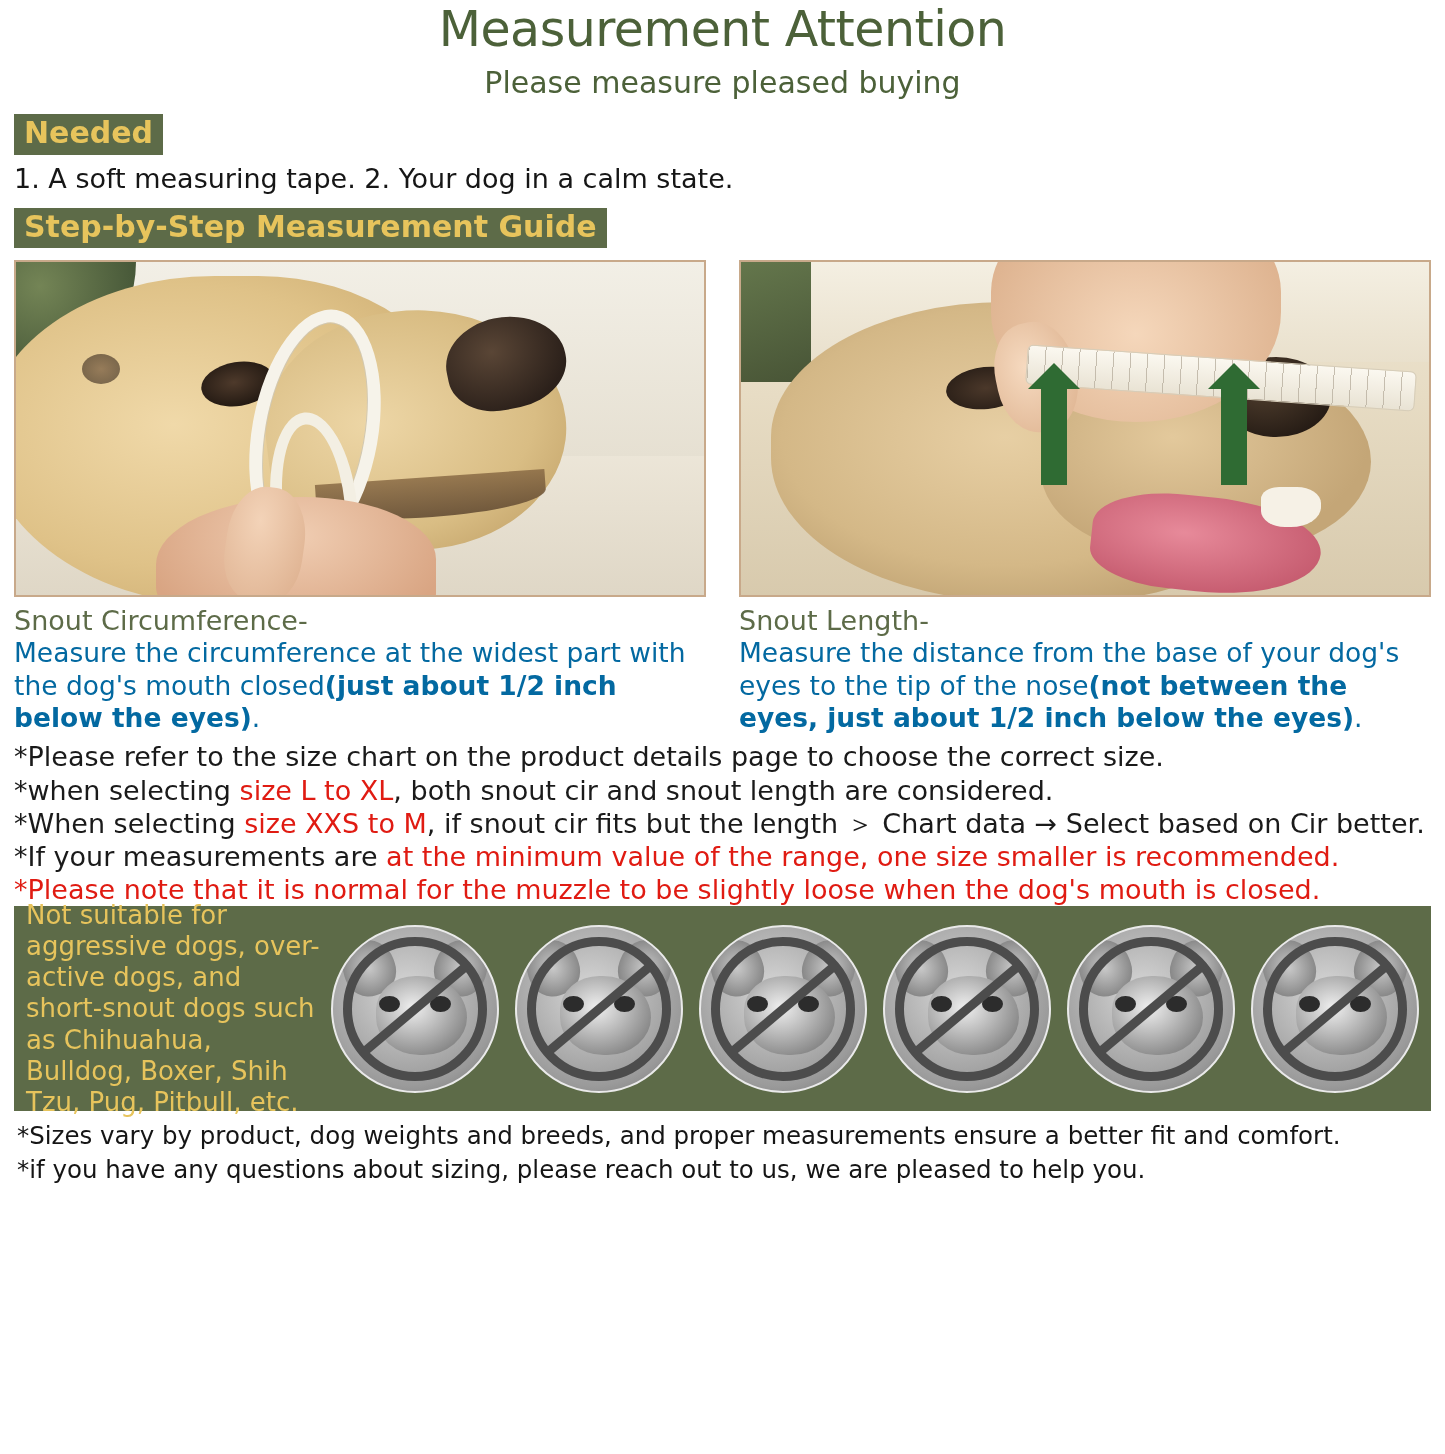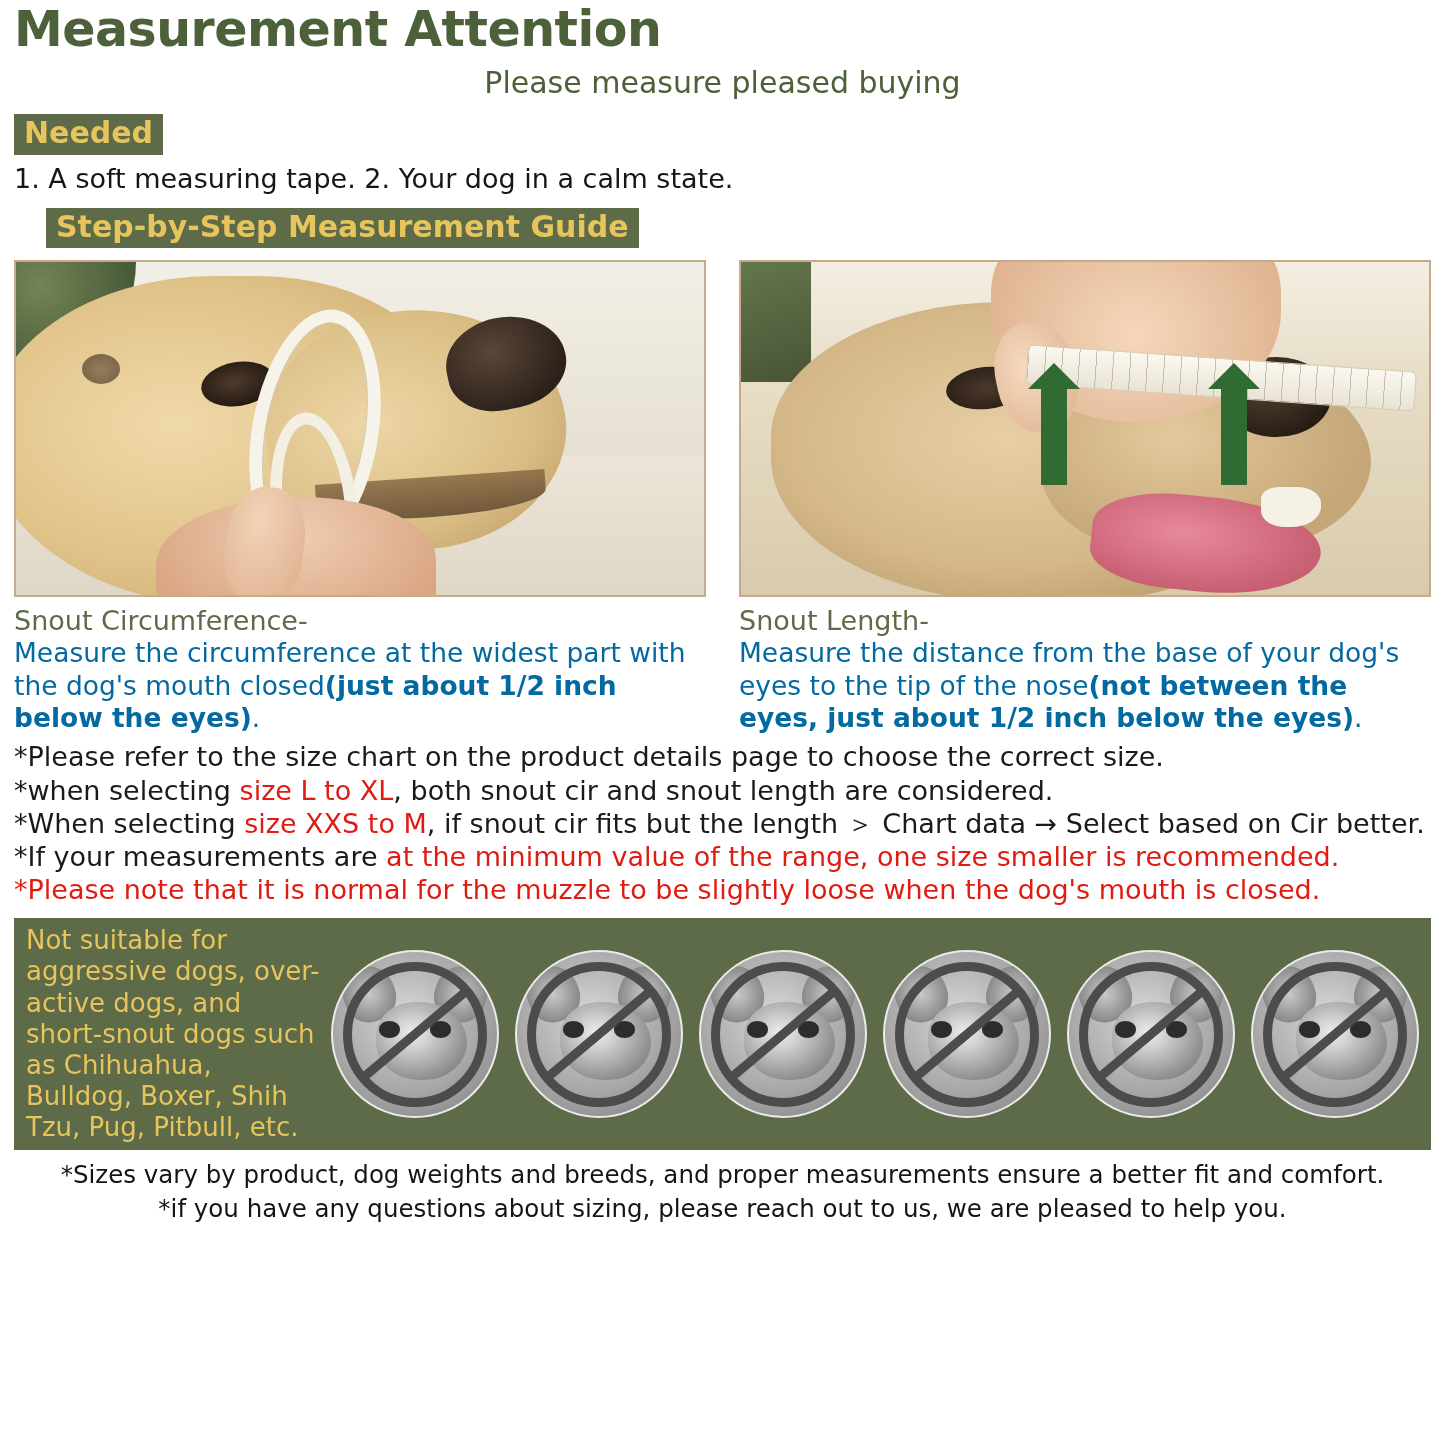--- a/index.html
+++ b/index.html
@@ -11,22 +11,23 @@
     width: 1445px; height: 1454px;
     font-family: "DejaVu Sans", sans-serif;
     color: #1a1a1a;
     position: relative;
     overflow: hidden;
   }
   .page { padding: 0 14px; }
 
   
   .title {
+    text-align: center;
     font-size: 49px;
-    font-weight: bold;
+    font-weight: normal;
     color: #4c6139;
     letter-spacing: -0.5px;
     margin-top: 4px;
     line-height: 1.05;
     font-family: "DejaVu Sans", sans-serif;
   }
   .subtitle {
     text-align: center;
     font-size: 30px;
     color: #4c6139;
@@ -38,21 +39,21 @@
   .badge {
     display: inline-block;
     background: #5d6b48;
     color: #e7c45c;
     font-weight: bold;
     font-size: 30px;
     padding: 2px 10px 4px 10px;
     line-height: 1.15;
     margin-top: 14px;
   }
-  .badge.wide { font-size: 30px; margin-left: 32px; }
+  .badge.wide { font-size: 30px; }
 
   .plain-line {
     font-size: 27px;
     margin-top: 8px;
     color: #161616;
   }
 
   
   .guide {
     display: flex;
@@ -168,26 +169,26 @@
   .reminder-text {
     font-size: 27px;
     line-height: 1.23;
     margin-top: 6px;
   }
   .reminder-text .red { color: #e01b12; }
   .reminder-text p { margin: 0; }
 
   
   .nopanel {
-    margin-top: 12px;
+    margin-top: 0;
     background: #5d6b48;
     display: flex;
     align-items: center;
     padding: 10px 12px;
-    height: 232px;
+    height: 205px;
   }
   .nopanel .txt {
     width: 388px;
     color: #e7c45c;
     font-size: 26px;
     line-height: 1.2;
     padding-right: 8px;
   }
   .circles { display: flex; gap: 16px; align-items:center; }
   .dogcircle {
@@ -224,21 +225,21 @@
     width: calc(100% + 12px); height: 9px; background:#e8231c;
     transform: translateY(-50%) rotate(-40deg);
   }
 
   .footnotes {
     font-size: 24.5px;
     line-height: 1.25;
     margin-top: 10px;
     color: #151515;
   }
-  .footnotes p { margin: 3px; text-align: center; }
+  .footnotes p { margin: 3px; }
 </style>
 </head>
 <body>
 
 <div class="page">
 
   <div class="title">Measurement Attention</div>
   <div class="subtitle">Please measure pleased buying</div>
 
   <div><span class="badge">Needed</span></div>

